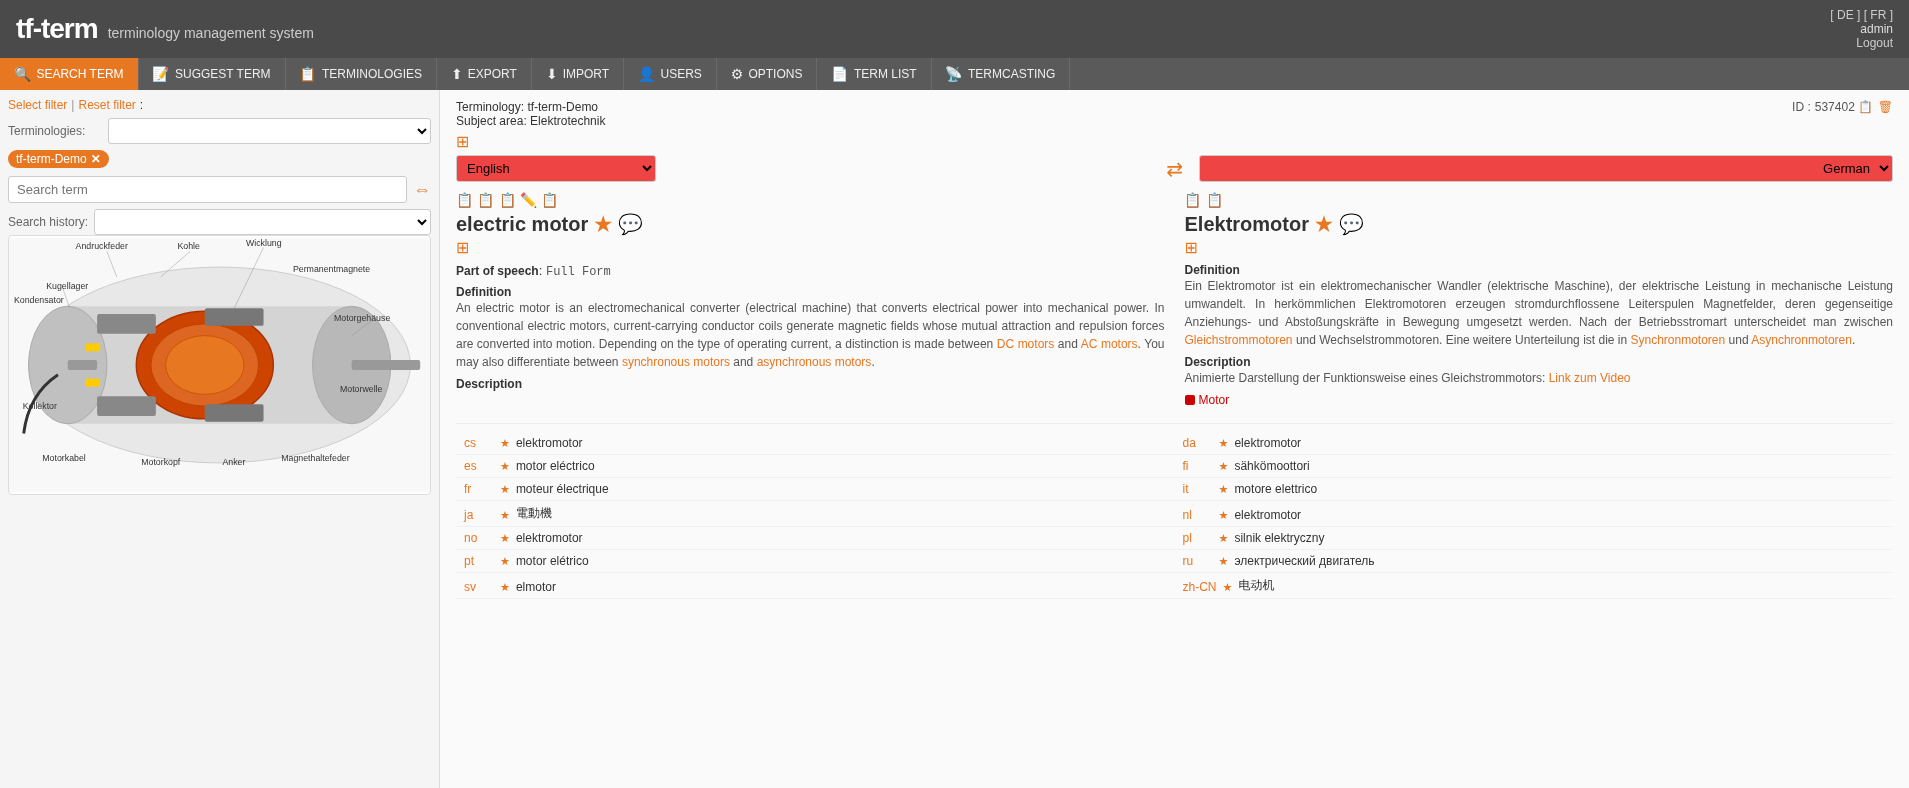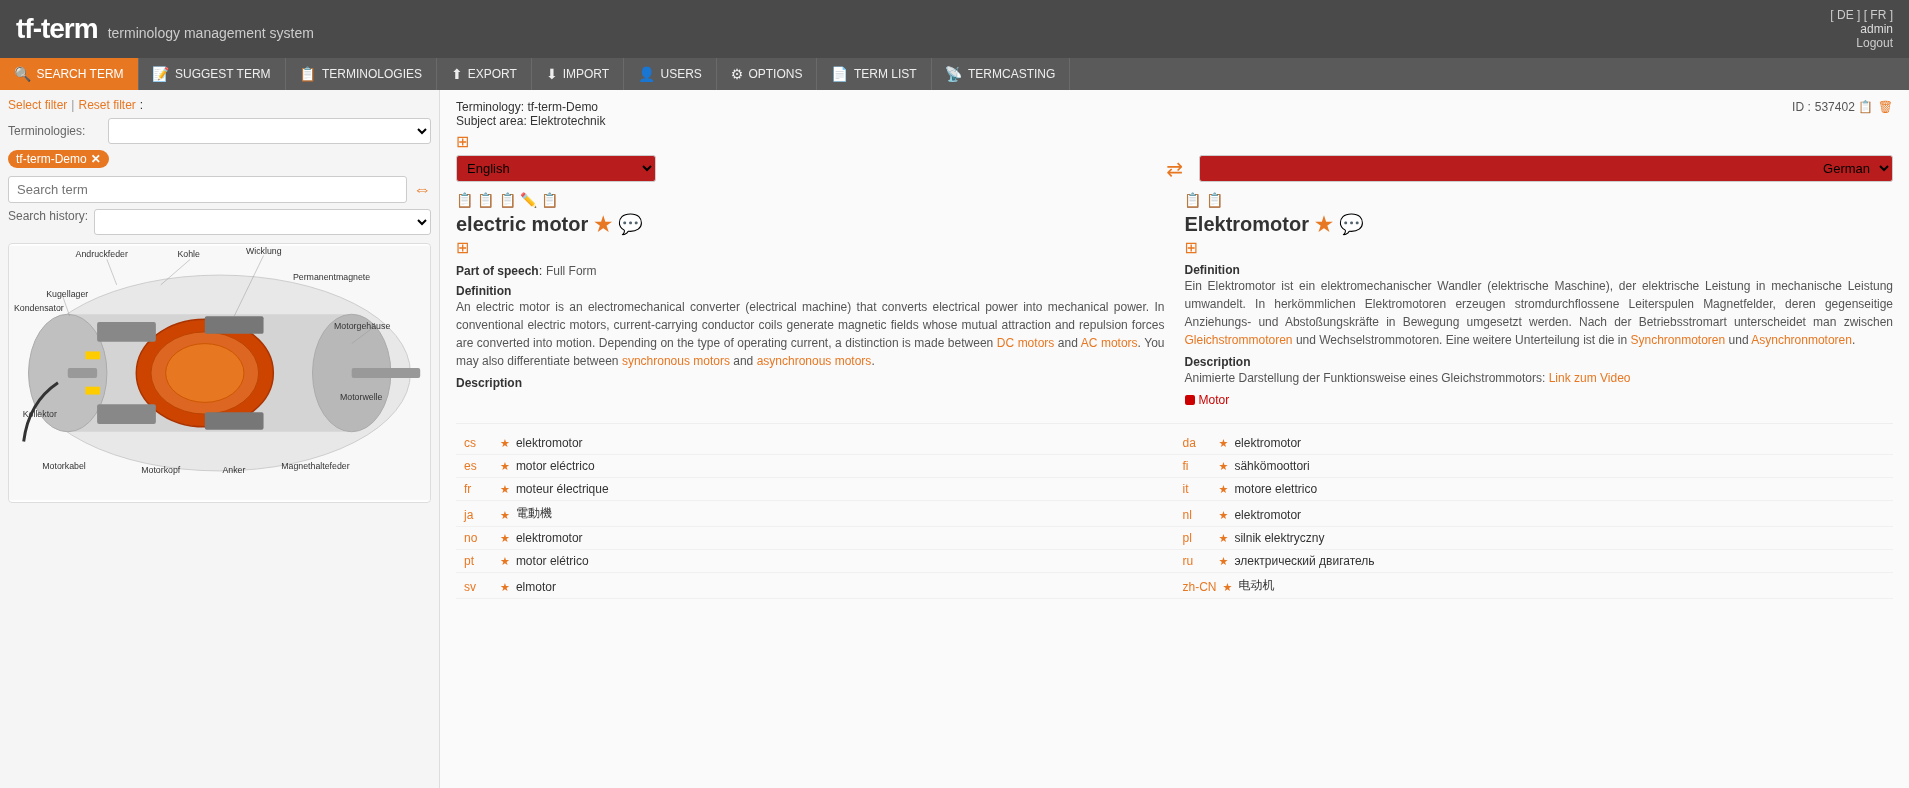--- a/index.html
+++ b/index.html
@@ -181,21 +181,21 @@
       gap: 20px;
       margin-top: 10px;
     }
 
     .lang-col {}
     .lang-select {
       padding: 4px 6px;
       border: 1px solid #ccc;
       border-radius: 3px;
       font-size: 13px;
-      background: #b91c1c;
+      background: #ef4444;
       min-width: 200px;
     }
     .swap-icon {
       color: #e87722;
       font-size: 20px;
       cursor: pointer;
       display: flex;
       align-items: center;
     }
 
@@ -224,20 +224,21 @@
       margin-bottom: 6px;
     }
     .field-label {
       font-size: 12px;
       font-weight: bold;
       color: #333;
     }
     .field-value {
       font-size: 12px;
       color: #555;
+      font-family: Liberation Mono, monospace;
     }
     .field-text {
       font-size: 12px;
       color: #555;
       line-height: 1.5;
       text-align: justify;
     }
     .field-text .link { color: #e87722; text-decoration: none; cursor: pointer; }
 
     .deprecated-label { font-size: 12px; font-weight: bold; color: #333; margin-top: 6px; }
@@ -349,21 +350,21 @@
         <span>tf-term-Demo</span>
         <span class="tag-close">✕</span>
       </div>
     </div>
 
     <div class="search-row">
       <input class="search-input" type="text" placeholder="Search term" style="">
       <span class="search-arrows">⇔</span>
     </div>
 
-    <div style="display:flex;gap:6px;margin-bottom:8px;">
+    <div style="display:flex;align-items:center;gap:6px;">
       <span style="font-size:12px;color:#666;">Search history:</span>
       <select class="terminologies-select" style="flex:1;">
         <option></option>
       </select>
     </div>
 
     <div class="sidebar-image">
       <svg viewBox="0 0 430 260" width="100%" height="100%" xmlns="http://www.w3.org/2000/svg">
 
         <rect width="430" height="260" fill="#f8f8f8"></rect>

